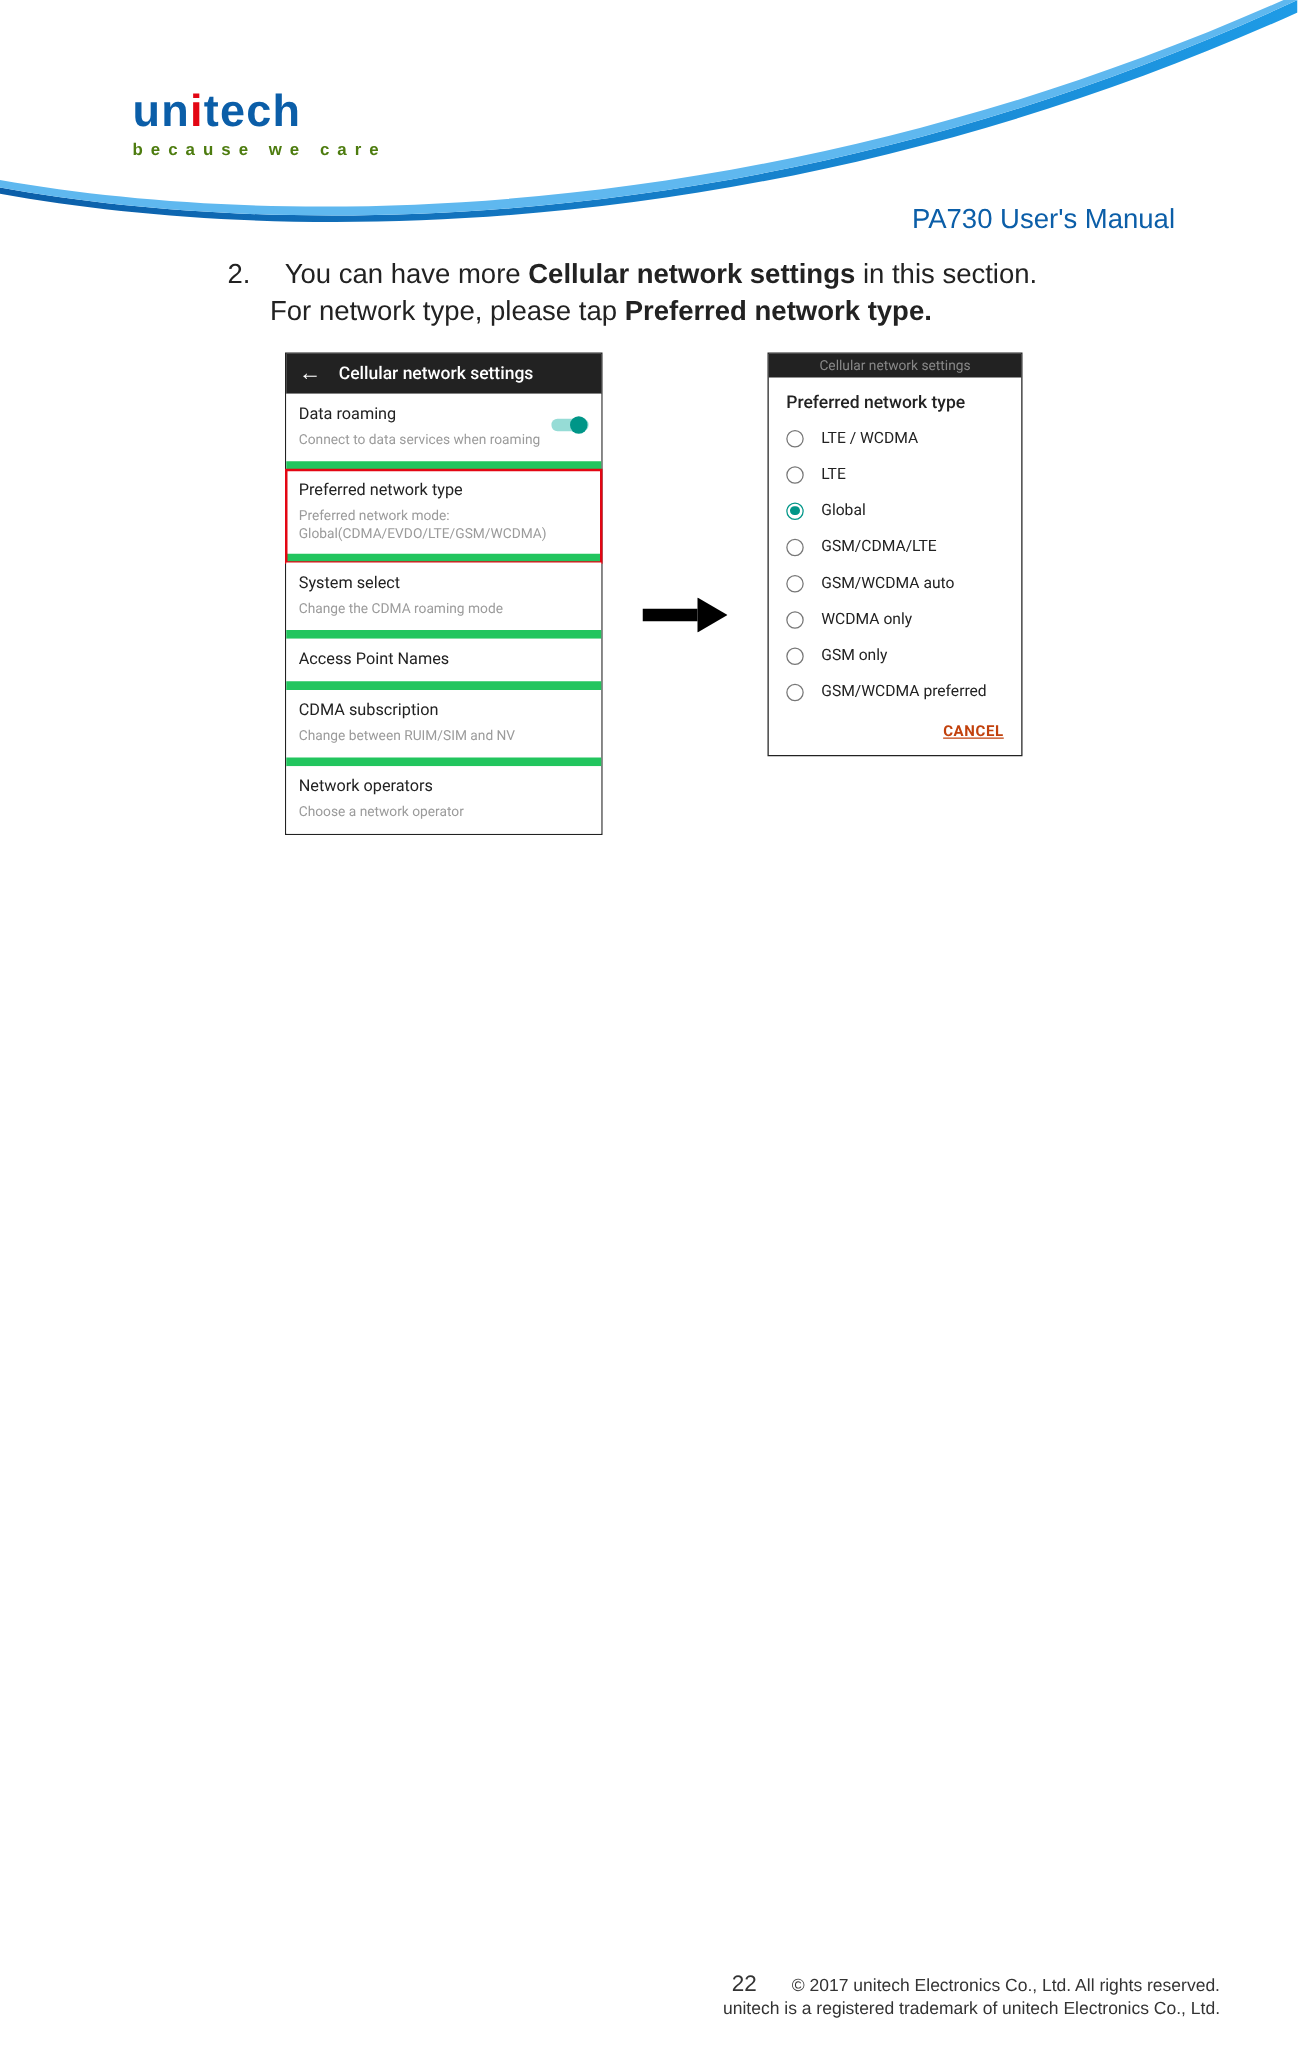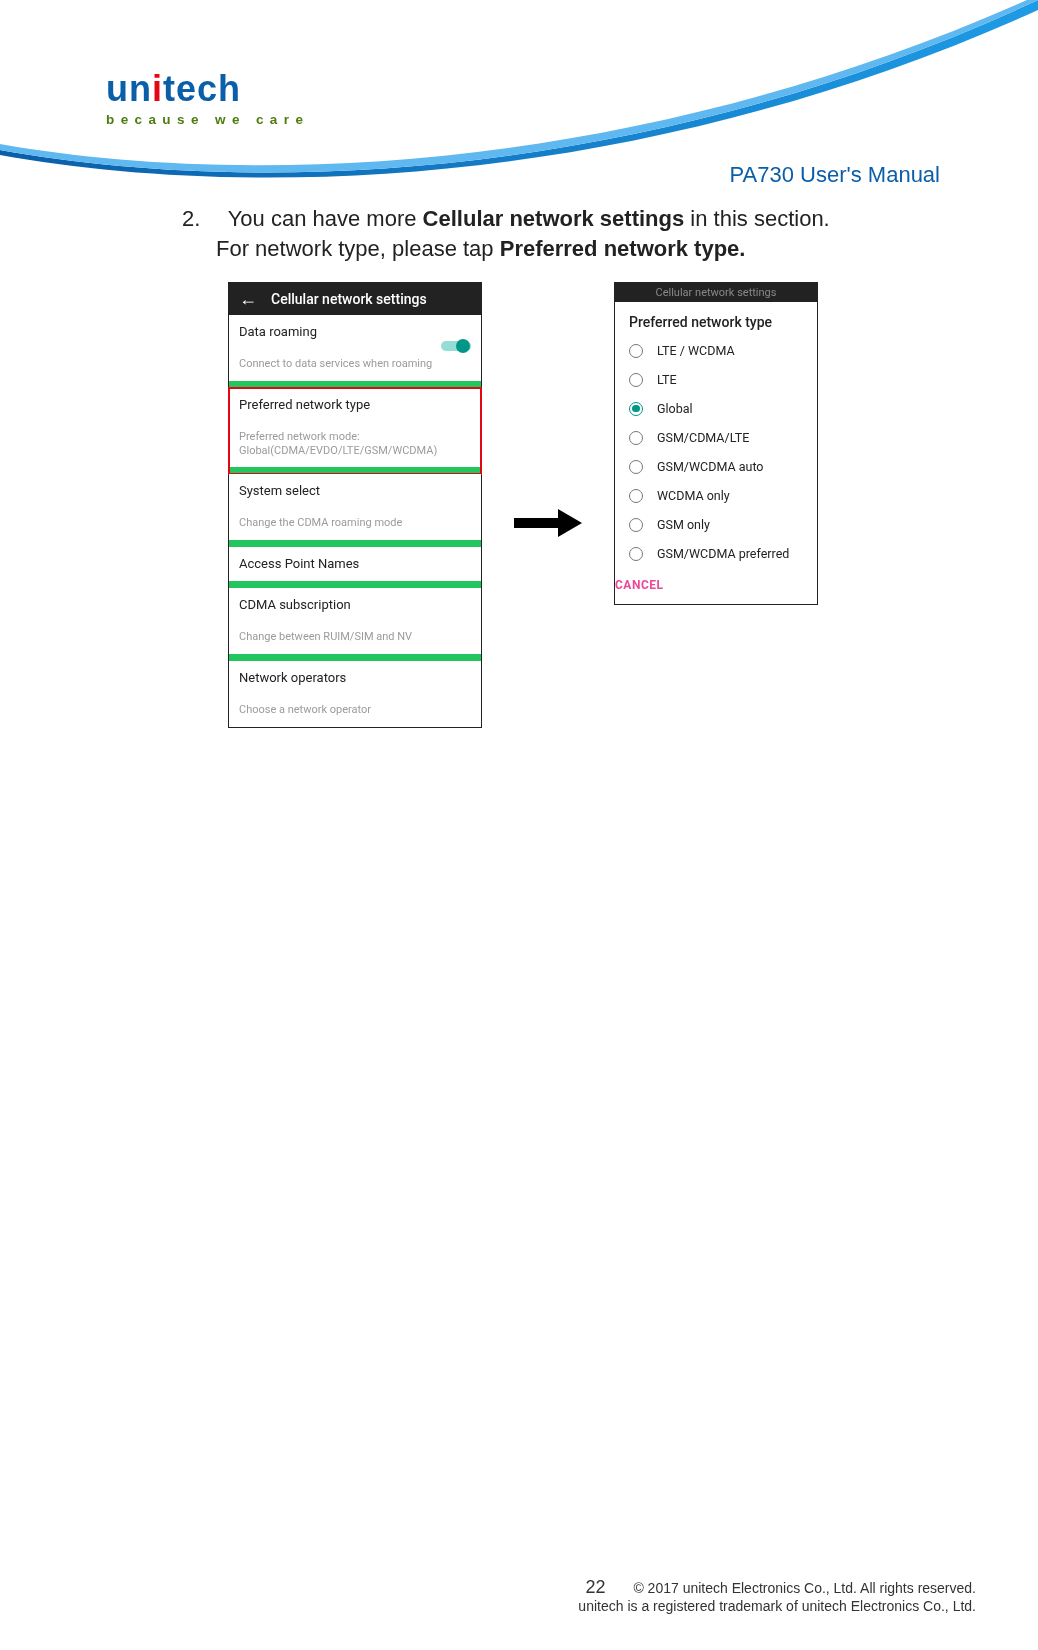--- a/index.html
+++ b/index.html
@@ -87,21 +87,21 @@
   }
   .panel1 .titlebar .back { font-size: 18px; line-height: 1; }
   .row {
     padding: 9px 10px 10px 10px;
     border-bottom: 7px solid #22c55e;
     position: relative;
     background: #fff;
   }
   .row:last-child { border-bottom: none; }
   .row .t { font-size: 13px; color: #222; }
-  .row .s { font-size: 11px; color: #9b9b9b; margin-top: 18px; line-height: 1.25; }
+  .row .s { font-size: 11px; color: #9b9b9b; margin-top: 6px; line-height: 1.25; }
   .row.highlight {
     outline: 2px solid #e30613;
     outline-offset: -1px;
   }
   .toggle {
     position: absolute; right: 10px; top: 50%; transform: translateY(-50%);
   }
   .toggle svg { width: 30px; height: 16px; }
   .panel2 { width: 204px; background:#fff; }
   .panel2 .topstrip {
@@ -117,22 +117,22 @@
   }
   .radio {
     width:14px; height:14px; border:1.6px solid #777; border-radius:50%;
     position:relative; flex:0 0 14px;
   }
   .radio.sel { border-color:#009688; }
   .radio.sel::after {
     content:""; position:absolute; inset:2.3px; border-radius:50%; background:#009688;
   }
   .panel2 .cancel {
-    text-align:left; padding:10px 14px 12px 0;
-    color:#ec4899; font-weight:700; font-size:12px; letter-spacing:0.5px;
+    text-align:right; padding:10px 14px 12px 0;
+    color:#c2410c; font-weight:700; font-size:12px; letter-spacing:0.5px;text-decoration:underline;
   }
   
   .footer {
     position:absolute; bottom: 36px; right: 62px; left: 0;
     text-align:right; font-size:14px; color:#333;
   }
   .footer .pgnum { display:inline-block; margin-right: 24px; font-size:18px; vertical-align:baseline;}
 </style>
 </head>
 <body>

